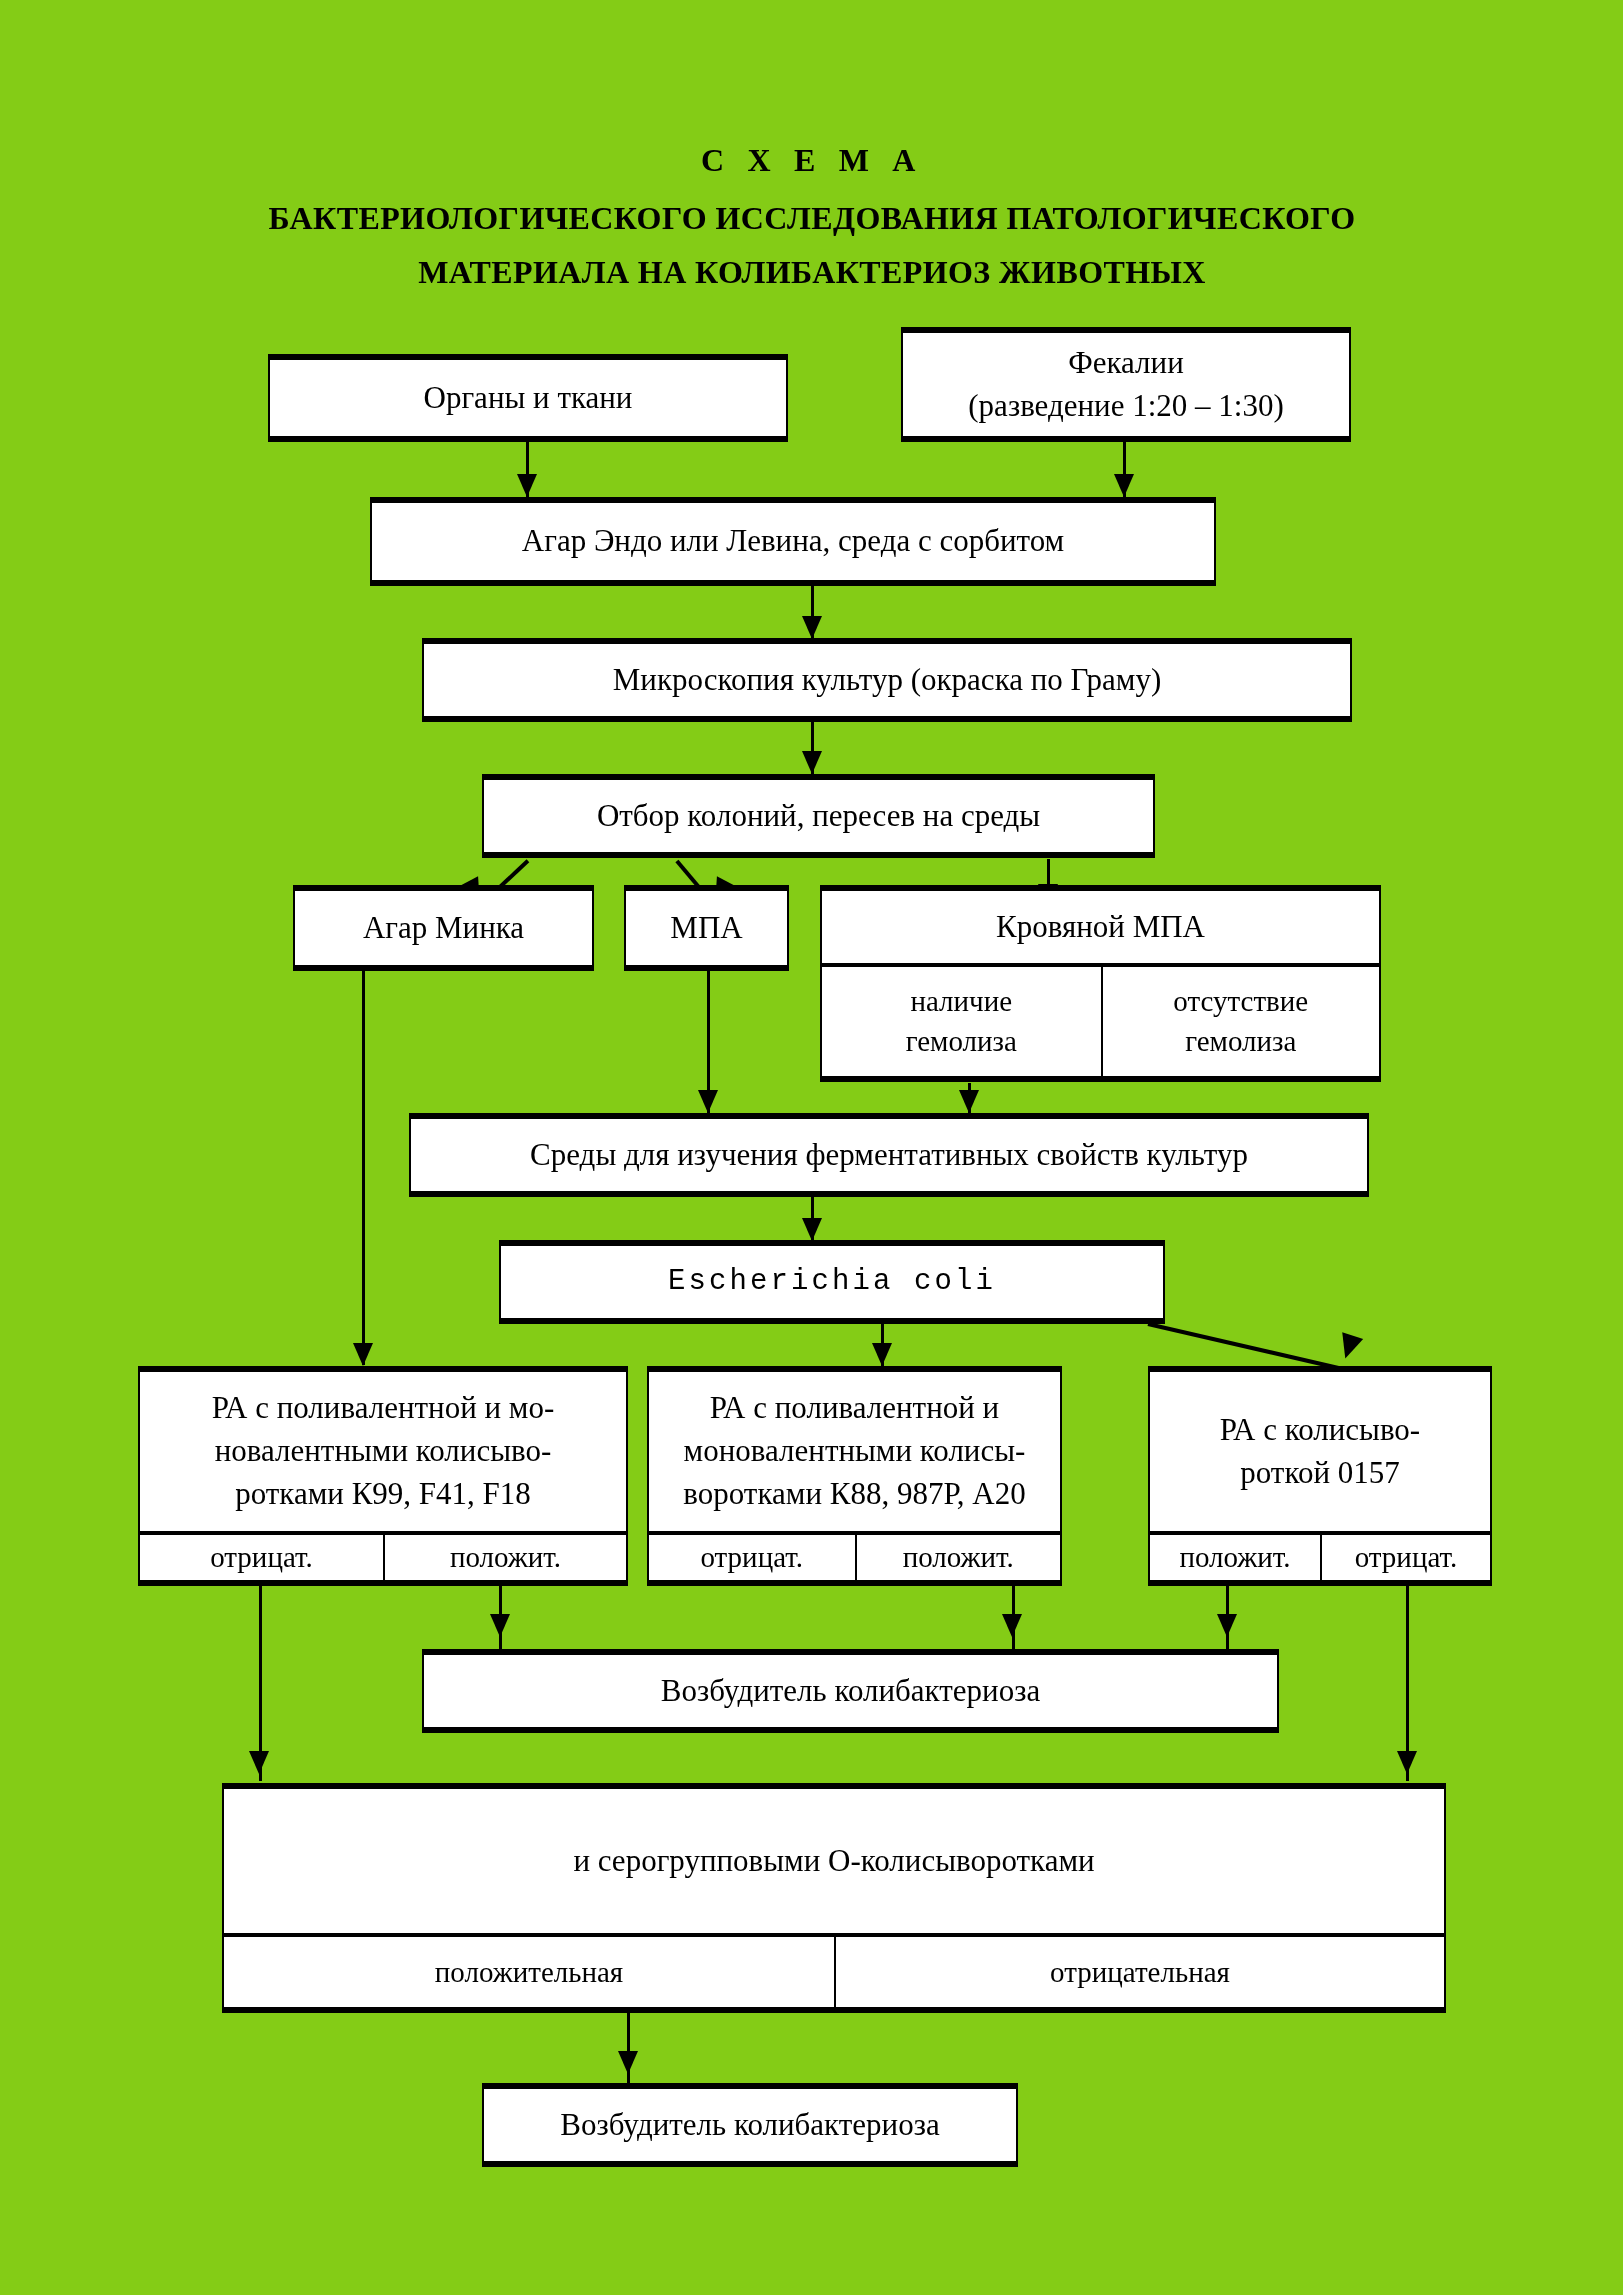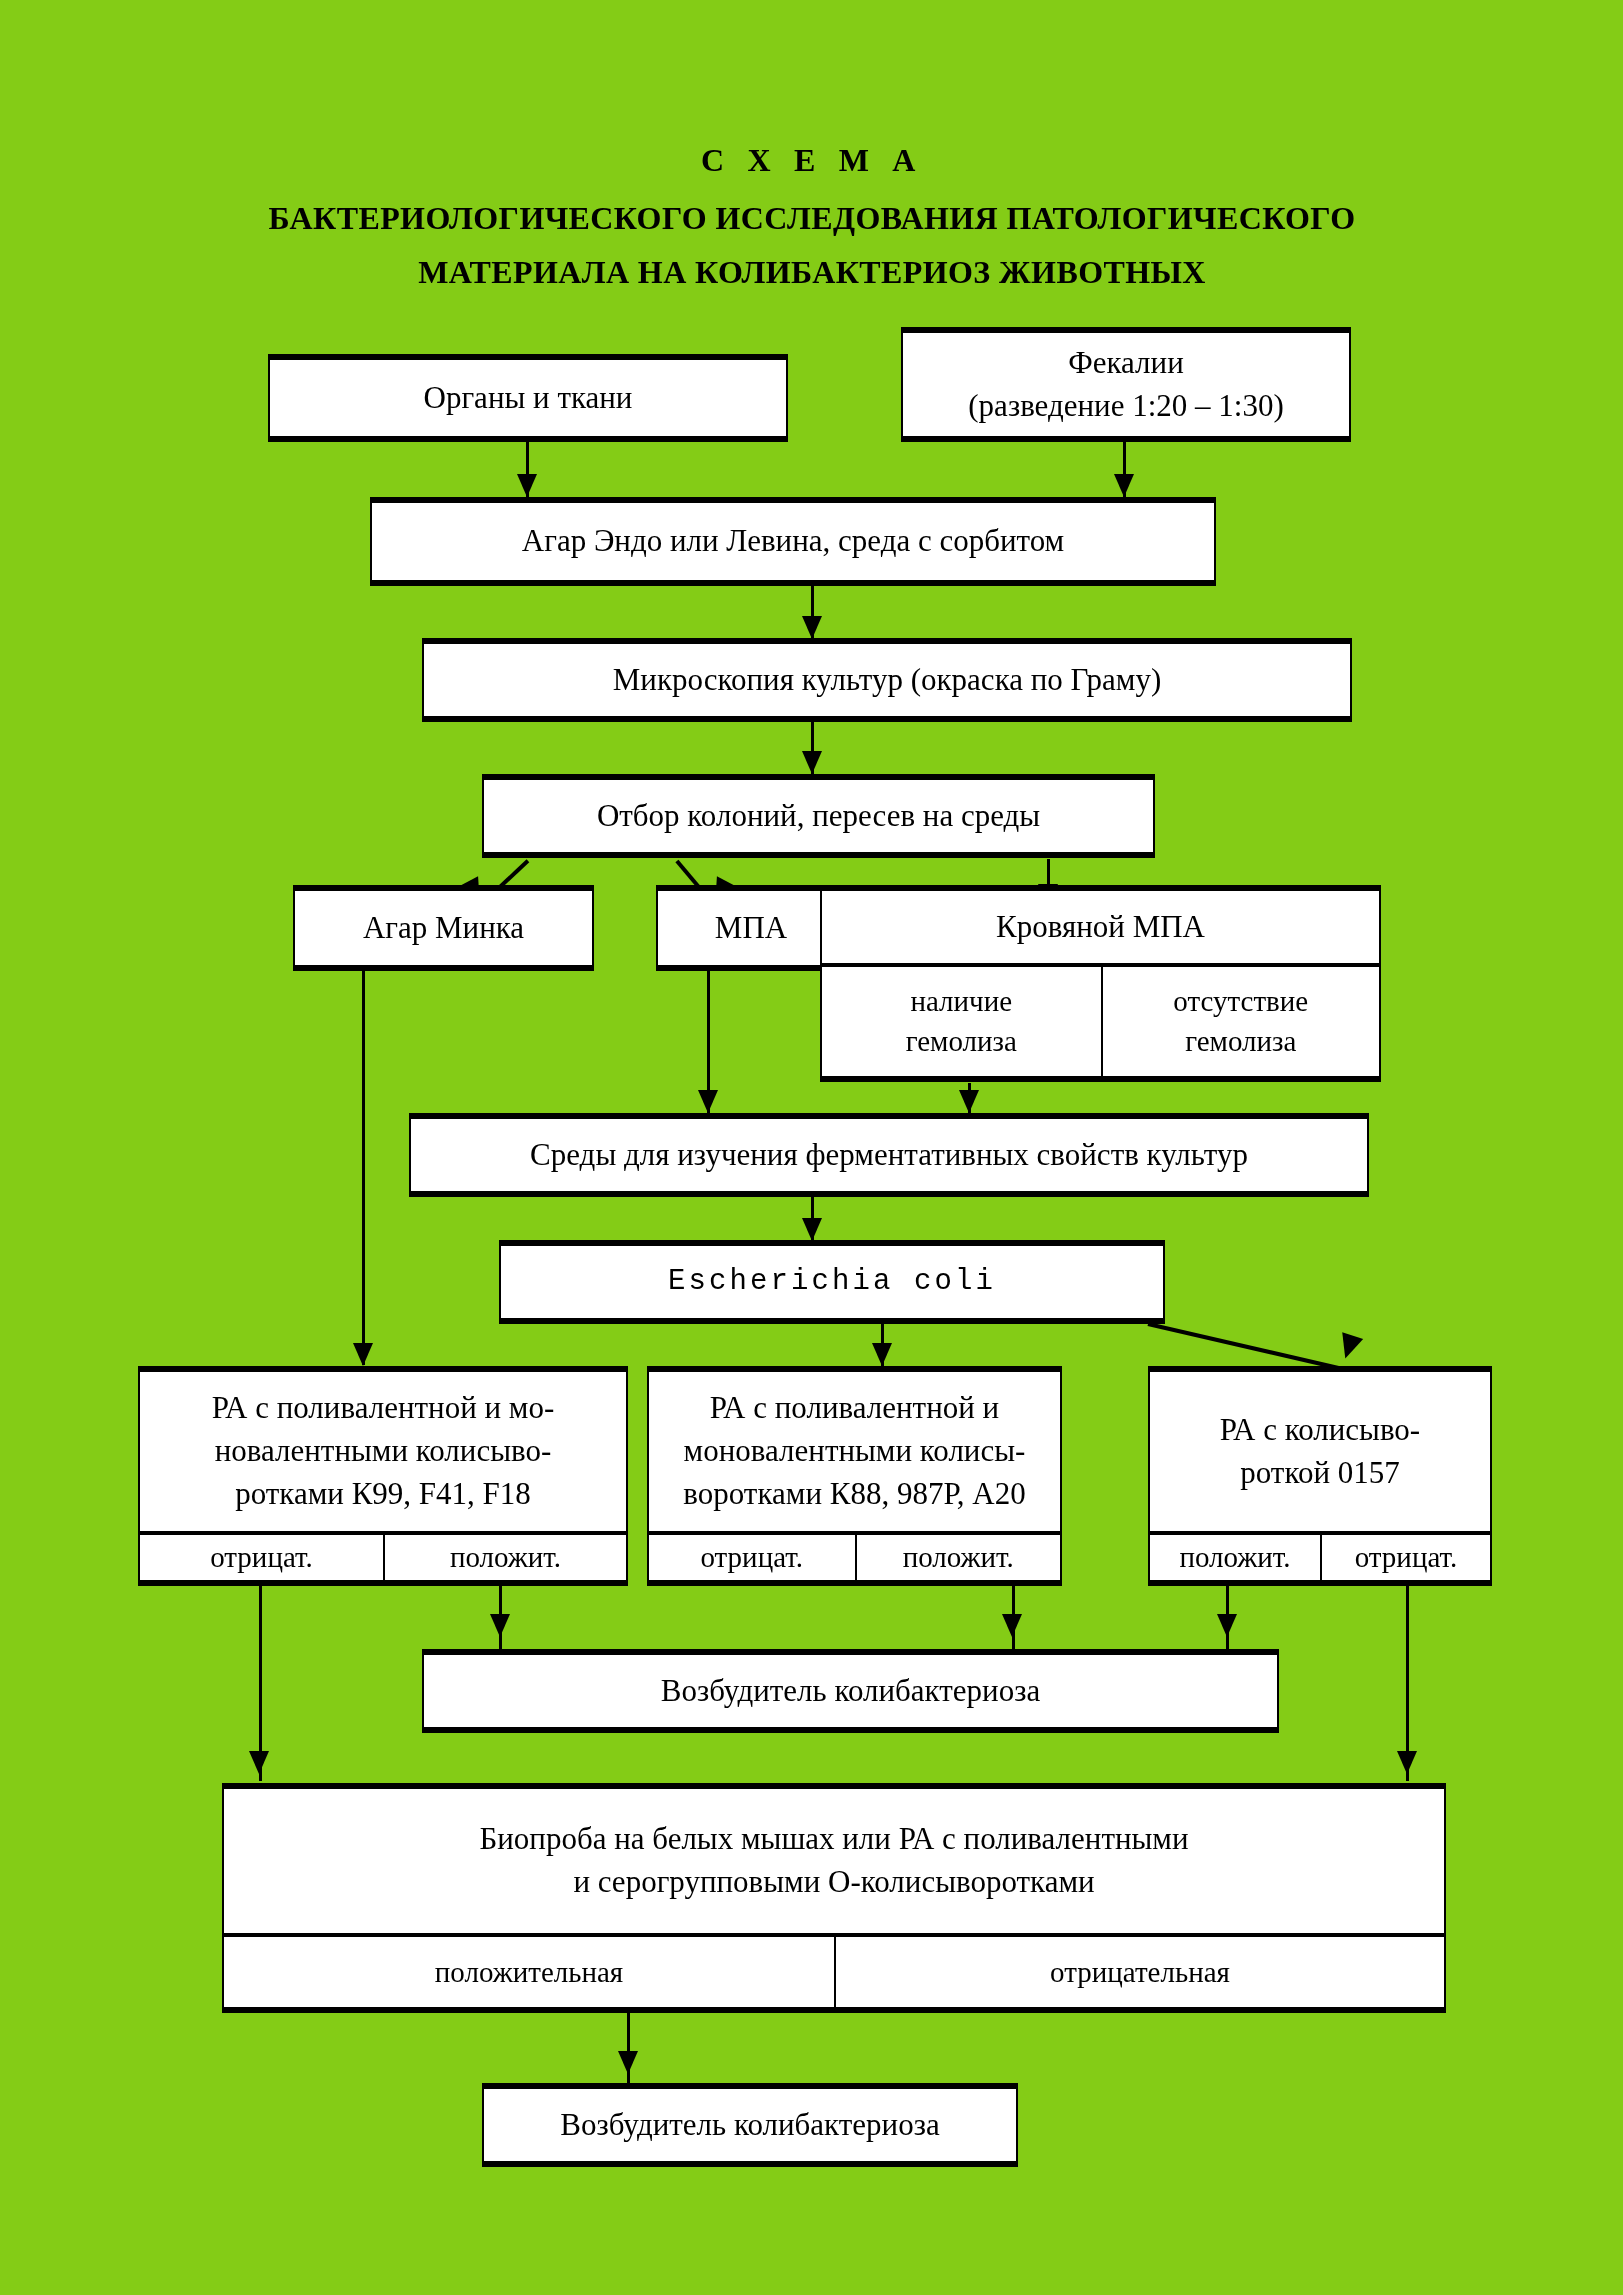--- a/index.html
+++ b/index.html
@@ -186,21 +186,21 @@
   <div class="diag" style="left:677px; top:859px; width:69px; transform:rotate(50deg);"></div>
   <div class="diag-head" style="left:710px; top:880px; transform:rotate(28deg);"></div>
 
   <div class="vline" style="left:1047px; top:859px; height:47px;"></div>
   <div class="arrowhead" style="left:1038px; top:884px;"></div>
 
   <div class="box" style="left:293px; top:885px; width:301px; height:86px;">
     <span class="box-label">Агар Минка</span>
   </div>
 
-  <div class="box" style="left:656px; top:885px; width:190px; height:86px;">
+  <div class="box" style="left:624px; top:885px; width:165px; height:86px;">
     <span class="box-label">МПА</span>
   </div>
 
   <div class="compound" style="left:820px; top:885px; width:561px; height:197px;">
     <div class="head" style="height:66px;">
       <span>Кровяной МПА</span>
     </div>
     <div class="subrow">
       <div class="cell" style="width:50%;">
         <span>наличие</span>
@@ -300,21 +300,20 @@
 
   <div class="vline" style="left:1406px; top:1586px; height:195px;"></div>
   <div class="arrowhead" style="left:1397px; top:1751px;"></div>
 
   <div class="box" style="left:422px; top:1649px; width:857px; height:84px;">
     <span class="box-label">Возбудитель колибактериоза</span>
   </div>
 
   <div class="compound" style="left:222px; top:1783px; width:1224px; height:230px;">
     <div class="head" style="height:138px;">
-      <span>Биопроба на белых мышах или РА с поливалентными</span>
       <span>и серогрупповыми О-колисыворотками</span>
     </div>
     <div class="subrow">
       <div class="cell" style="width:50%;">
         <span>положительная</span>
       </div>
       <div class="cell" style="width:50%;">
         <span>отрицательная</span>
       </div>
     </div>

